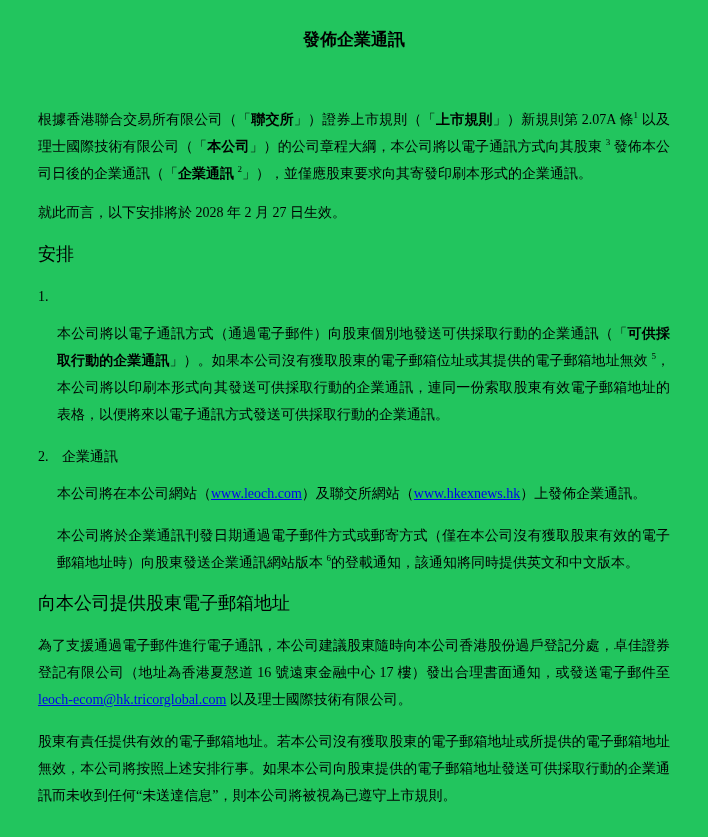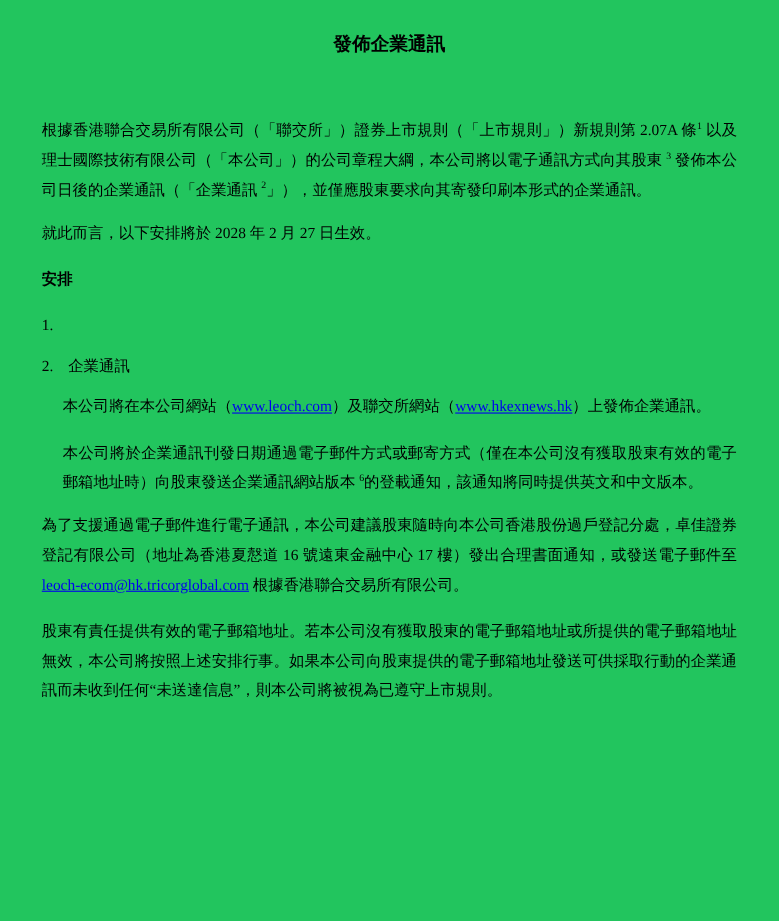--- a/index.html
+++ b/index.html
@@ -21,23 +21,23 @@
     font-weight: bold;
     text-align: center;
     margin: 6px 0 56px 0;
   }
   .para {
     margin: 0 0 12px 0;
     text-align: justify;
   }
   .para.mb { margin-bottom: 15px; }
   .subheading {
-    font-size: 14px;
+    font-size: 18px;
     line-height: 27px;
-    font-weight: bold;
+    font-weight: normal;
     margin: 0 0 15px 0;
   }
   .subheading.mt-lg { margin-top: 14px; }
   .list-row {
     display: flex;
     margin: 0 0 10px 0;
   }
   .list-num {
     width: 24px;
     flex: none;
@@ -45,43 +45,45 @@
   .indent { margin-left: 19px; }
   sup {
     font-size: 9px;
     line-height: 0;
     vertical-align: super;
   }
   a {
     color: #0000EE;
     cursor: pointer;
   }
-  strong { font-weight: normal; }
+  strong { font-weight: bold; }
 </style>
 </head>
 <body>
 
 <div class="page">
 
   <h1 class="title">發佈企業通訊</h1>
 
   <p class="para"><span>根據香港聯合交易所有限公司（「</span><strong>聯交所</strong><span>」）證券上市規則（「</span><strong>上市規則</strong><span>」）新規則第 2.07A 條</span><sup>1</sup><span> 以及理士國際技術有限公司（「</span><strong>本公司</strong><span>」）的公司章程大綱，本公司將以電子通訊方式向其股東 </span><sup>3</sup><span> 發佈本公司日後的企業通訊（「</span><strong>企業通訊</strong><span> </span><sup>2</sup><span>」），並僅應股東要求向其寄發印刷本形式的企業通訊。</span></p>
 
   <p class="para mb">就此而言，以下安排將於 2028 年 2 月 27 日生效。</p>
 
   <h2 class="subheading">安排</h2>
 
   <div class="list-row">
     <span class="list-num">1.</span>
   </div>
+  <p class="para mb indent"><span>本公司將以電子通訊方式（通過電子郵件）向股東個別地發送可供採取行動的企業通訊（「</span><strong>可供採取行動的企業通訊</strong><span>」）。如果本公司沒有獲取股東的電子郵箱位址或其提供的電子郵箱地址無效 </span><sup>5</sup><span>，本公司將以印刷本形式向其發送可供採取行動的企業通訊，連同一份索取股東有效電子郵箱地址的表格，以便將來以電子通訊方式發送可供採取行動的企業通訊。</span></p>
 
   <div class="list-row">
     <span class="list-num">2.</span>
     <span class="list-title"><span>企業通訊</span></span>
   </div>
   <p class="para mb indent"><span>本公司將在本公司網站（</span><a href="#">www.leoch.com</a><span>）及聯交所網站（</span><a href="#">www.hkexnews.hk</a><span>）上發佈企業通訊。</span></p>
   <p class="para indent"><span>本公司將於企業通訊刊發日期通過電子郵件方式或郵寄方式（僅在本公司沒有獲取股東有效的電子郵箱地址時）向股東發送企業通訊網站版本 </span><sup>6</sup><span>的登載通知，該通知將同時提供英文和中文版本。</span></p>
 
+  <h2 class="subheading mt-lg">向本公司提供股東電子郵箱地址</h2>
 
-  <p class="para mb"><span>為了支援通過電子郵件進行電子通訊，本公司建議股東隨時向本公司香港股份過戶登記分處，卓佳證券登記有限公司（地址為香港夏慤道 16 號遠東金融中心 17 樓）發出合理書面通知，或發送電子郵件至 </span><a href="#">leoch-ecom@hk.tricorglobal.com</a><span> 根據香港聯合交易所有限公司。</span></p>
+  <p class="para mb"><span>為了支援通過電子郵件進行電子通訊，本公司建議股東隨時向本公司香港股份過戶登記分處，卓佳證券登記有限公司（地址為香港夏慤道 16 號遠東金融中心 17 樓）發出合理書面通知，或發送電子郵件至 </span><a href="#">leoch-ecom@hk.tricorglobal.com</a><span> 以及理士國際技術有限公司。</span></p>
   <p class="para"><span>股東有責任提供有效的電子郵箱地址。若本公司沒有獲取股東的電子郵箱地址或所提供的電子郵箱地址無效，本公司將按照上述安排行事。如果本公司向股東提供的電子郵箱地址發送可供採取行動的企業通訊而未收到任何“未送達信息”，則本公司將被視為已遵守上市規則。</span></p>
 
 </div>
 
 </body></html>

